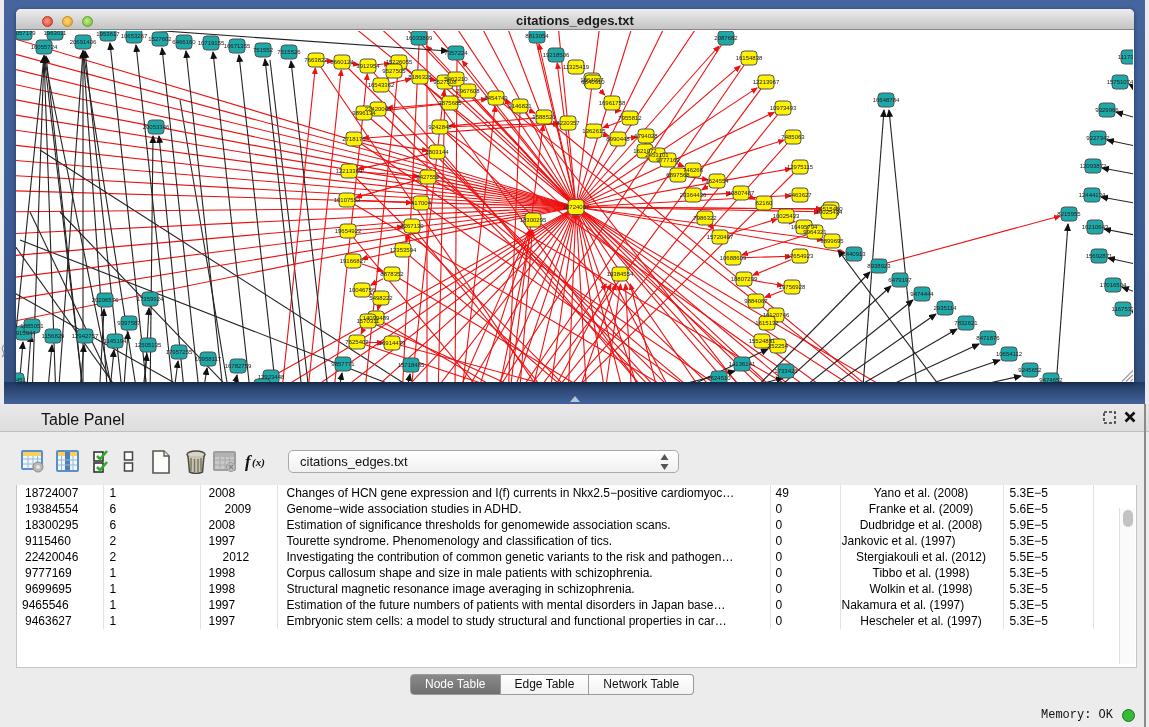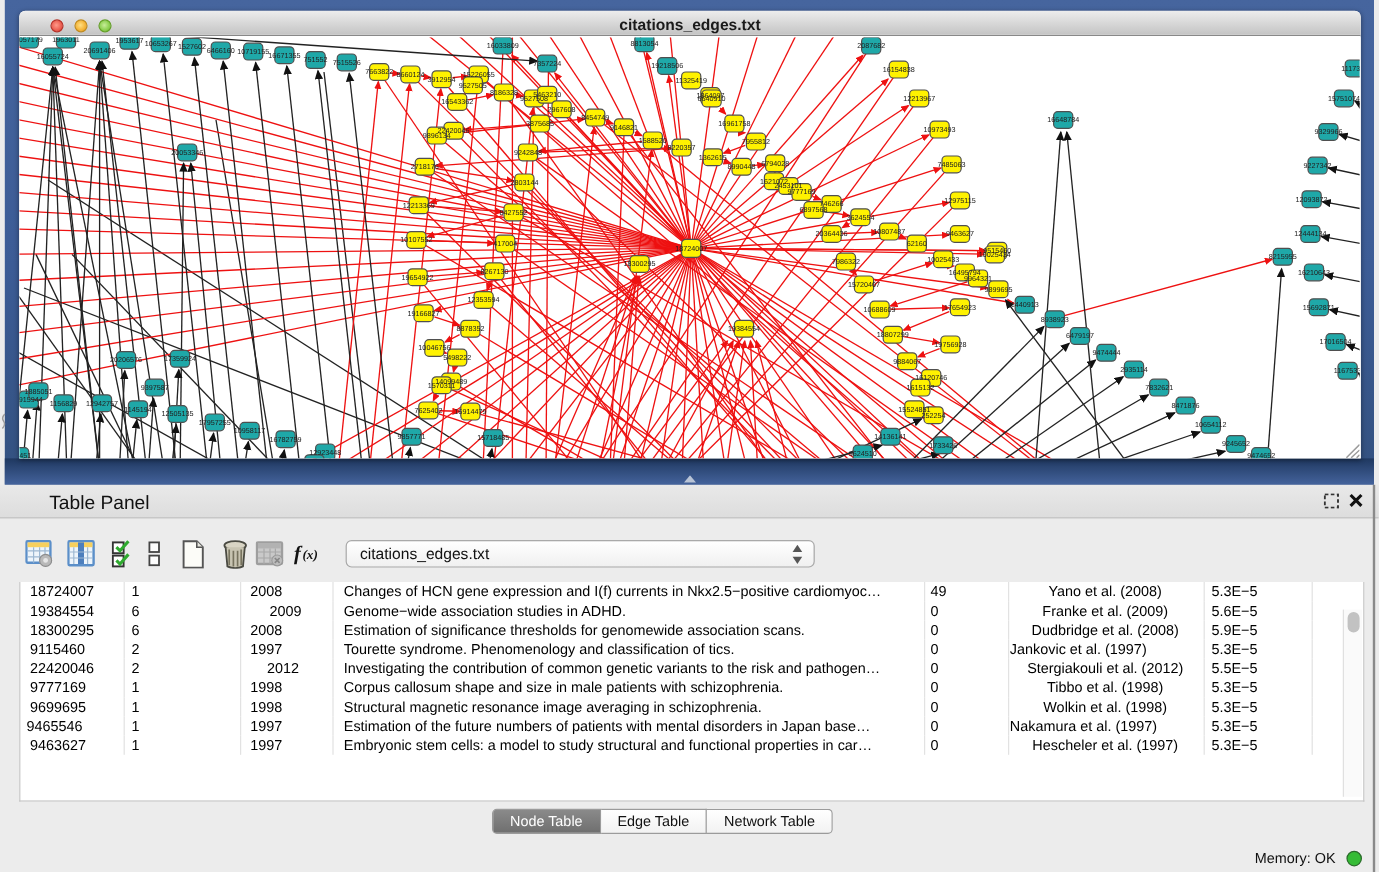--- a/index.html
+++ b/index.html
@@ -18,21 +18,21 @@
 .tablewrap{position:absolute;left:16px;top:52px;width:1121px;height:183px;overflow:hidden;background:#fff;border:1px solid #c6c6c6;border-top:none;}
 table.tp{border-collapse:collapse;table-layout:fixed;width:1076px;font-size:12px;}
 table.tp th{height:22px;font-weight:normal;text-align:center;font-size:12px;color:#111;background:linear-gradient(180deg,#c8e4f2,#b9ddef);border:1px solid #9fc6da;border-top:1px solid #b6d8e8;}
 table.tp th.gray{background:linear-gradient(180deg,#ececec,#dcdcdc);border:1px solid #b9b9b9;}
 table.tp td{height:16px;padding:0 2px 0 1px;color:#000;white-space:nowrap;overflow:hidden;border-right:1px solid #e2e2e2;}
 .tabs{position:absolute;left:410px;top:674px;height:21px;display:flex;font-size:12px;text-align:center;}
 .tabs div{padding:0 14px;line-height:19px;background:linear-gradient(180deg,#ffffff,#f2f2f2);border:1px solid #9b9b9b;border-left:none;color:#111;}
 .tabs div:first-child{border-left:1px solid #9b9b9b;border-radius:4px 0 0 4px;background:linear-gradient(180deg,#8a8a8a,#6f6f6f);color:#fff;}
 .tabs div:last-child{border-radius:0 4px 4px 0;}
 .statusbar{position:absolute;left:0;top:700px;width:1149px;height:27px;}
-.mem{position:absolute;right:36px;top:8px;font-size:12px;color:#111;}
+.mem{position:absolute;right:36px;top:8px;font-size:12px;color:#111;font-family:Liberation Mono, monospace;}
 .memdot{position:absolute;right:14px;top:9px;width:13px;height:13px;border-radius:50%;background:#35bb35;border:1.5px solid #2a6a2a;}
 .rightline{position:absolute;left:1144px;top:404px;width:2px;height:323px;background:#8a8a8a;}
 .scroll{position:absolute;left:1119px;top:508px;width:16px;height:156px;background:#fafafa;border-left:1px solid #e0e0e0;}
 .thumb{position:absolute;left:2.5px;top:2px;width:10px;height:17px;border-radius:5px;background:#c2c2c2;}
 </style></head><body>
 <div class="desk"></div>
 <div class="band"></div>
 <svg style="position:absolute;left:0;top:344px" width="5" height="14">
     <path d="M4,1 Q1,4 3,7 Q5,10 2,13" stroke="#9a9a9a" stroke-width="1.2" fill="none"></path>
   </svg>

